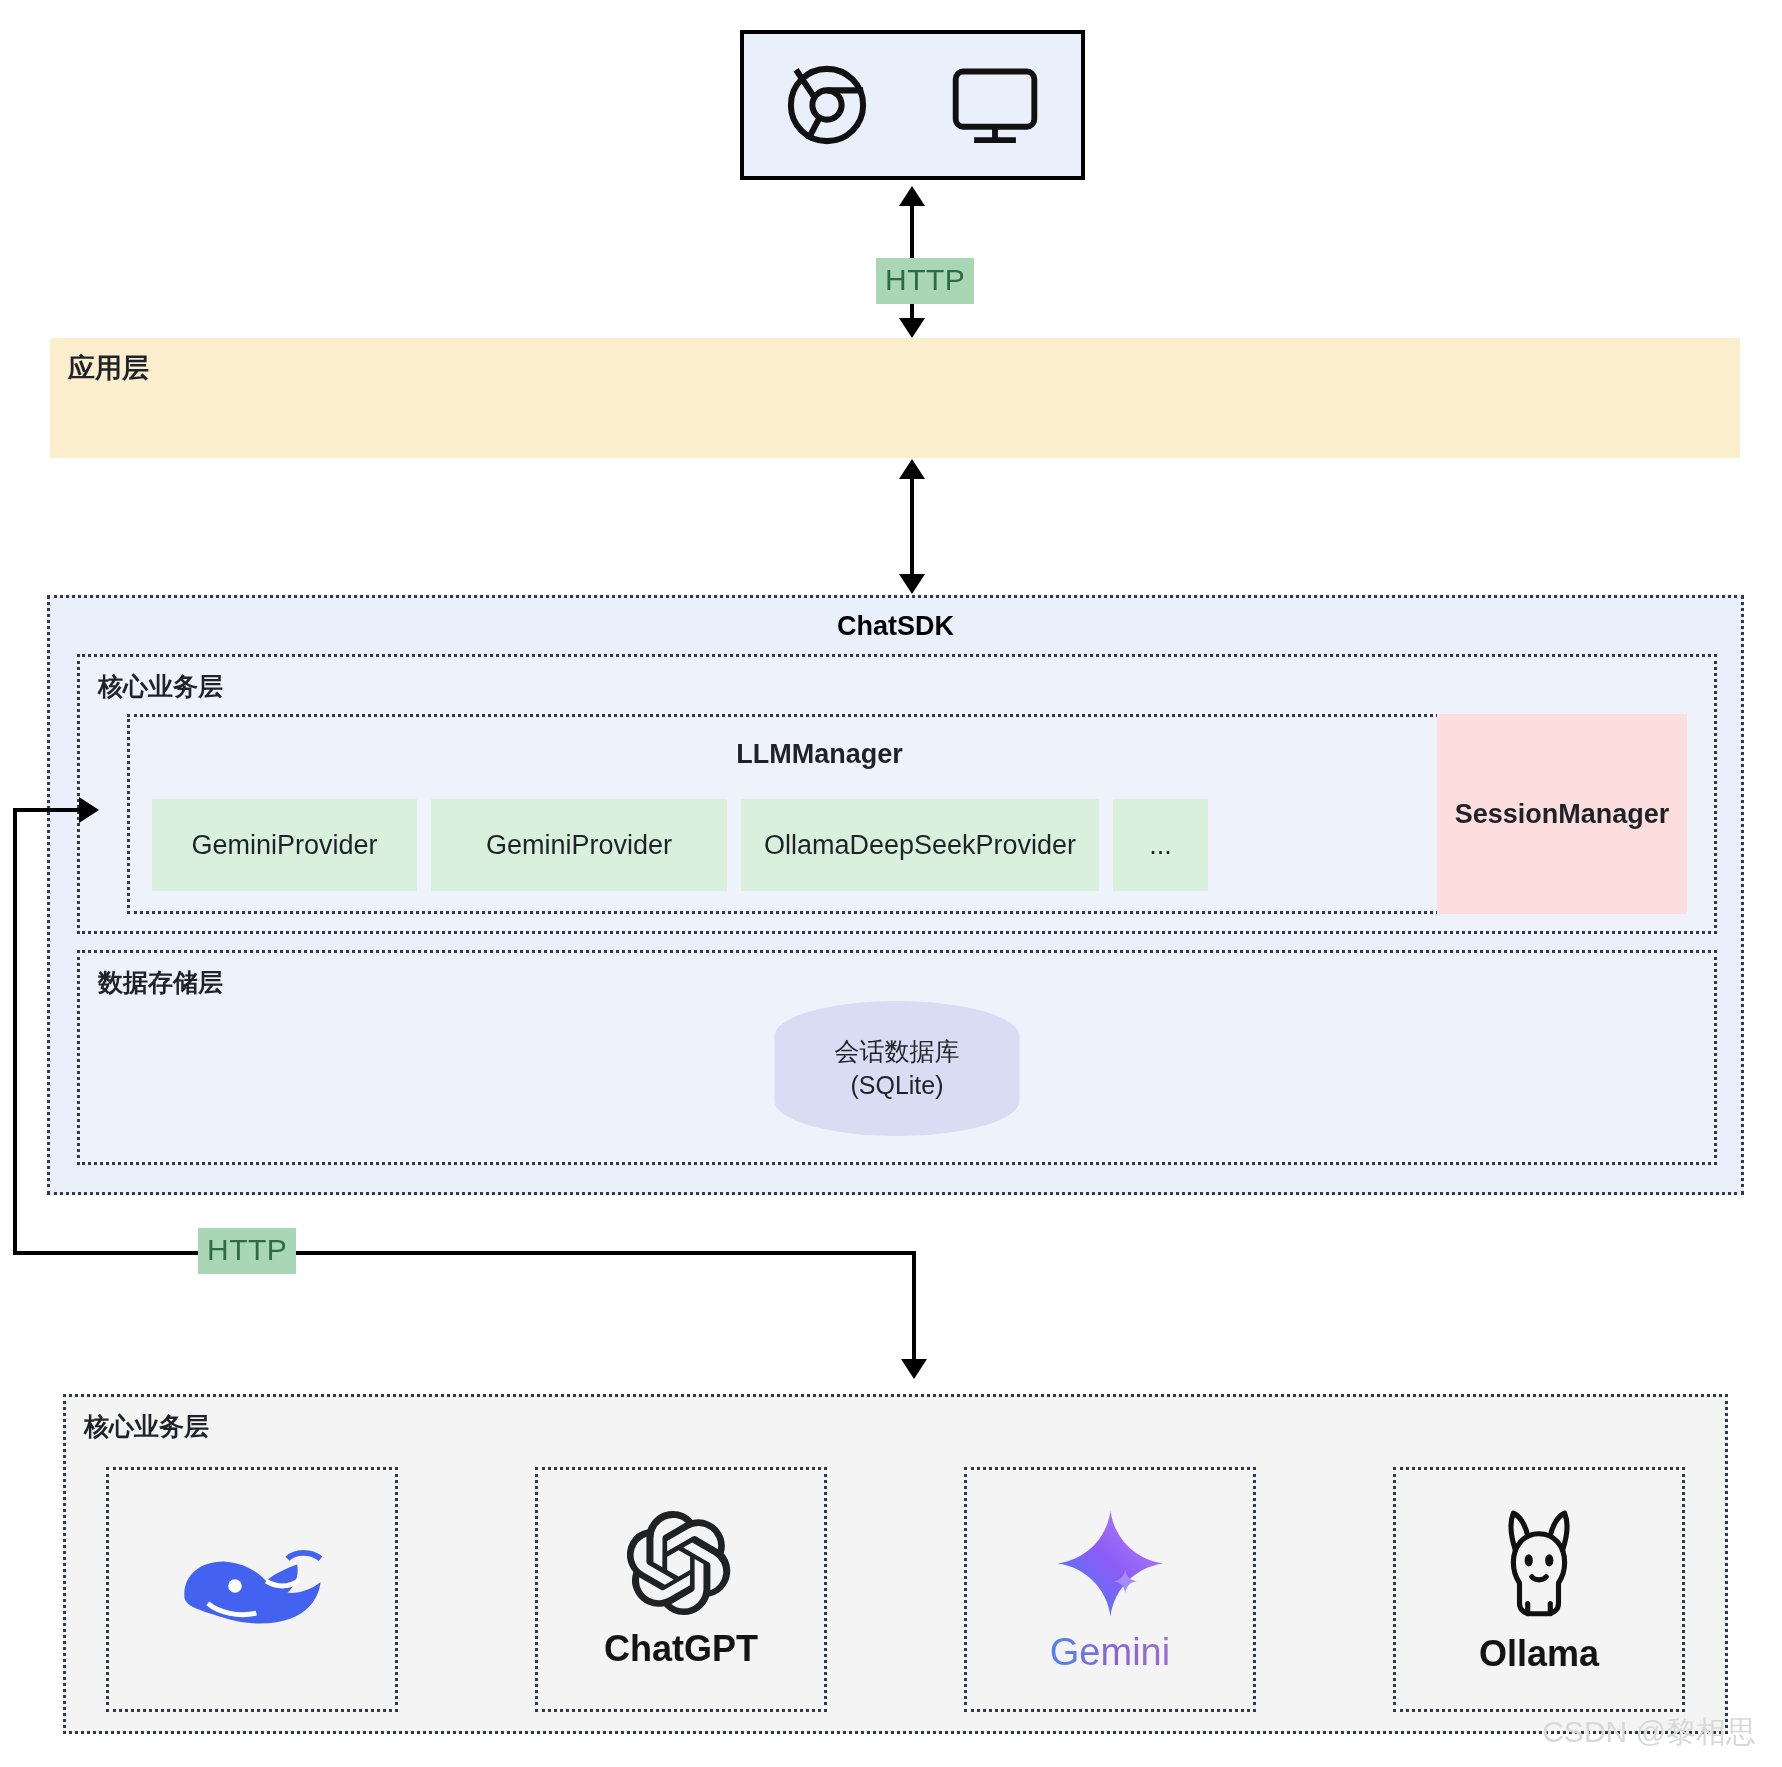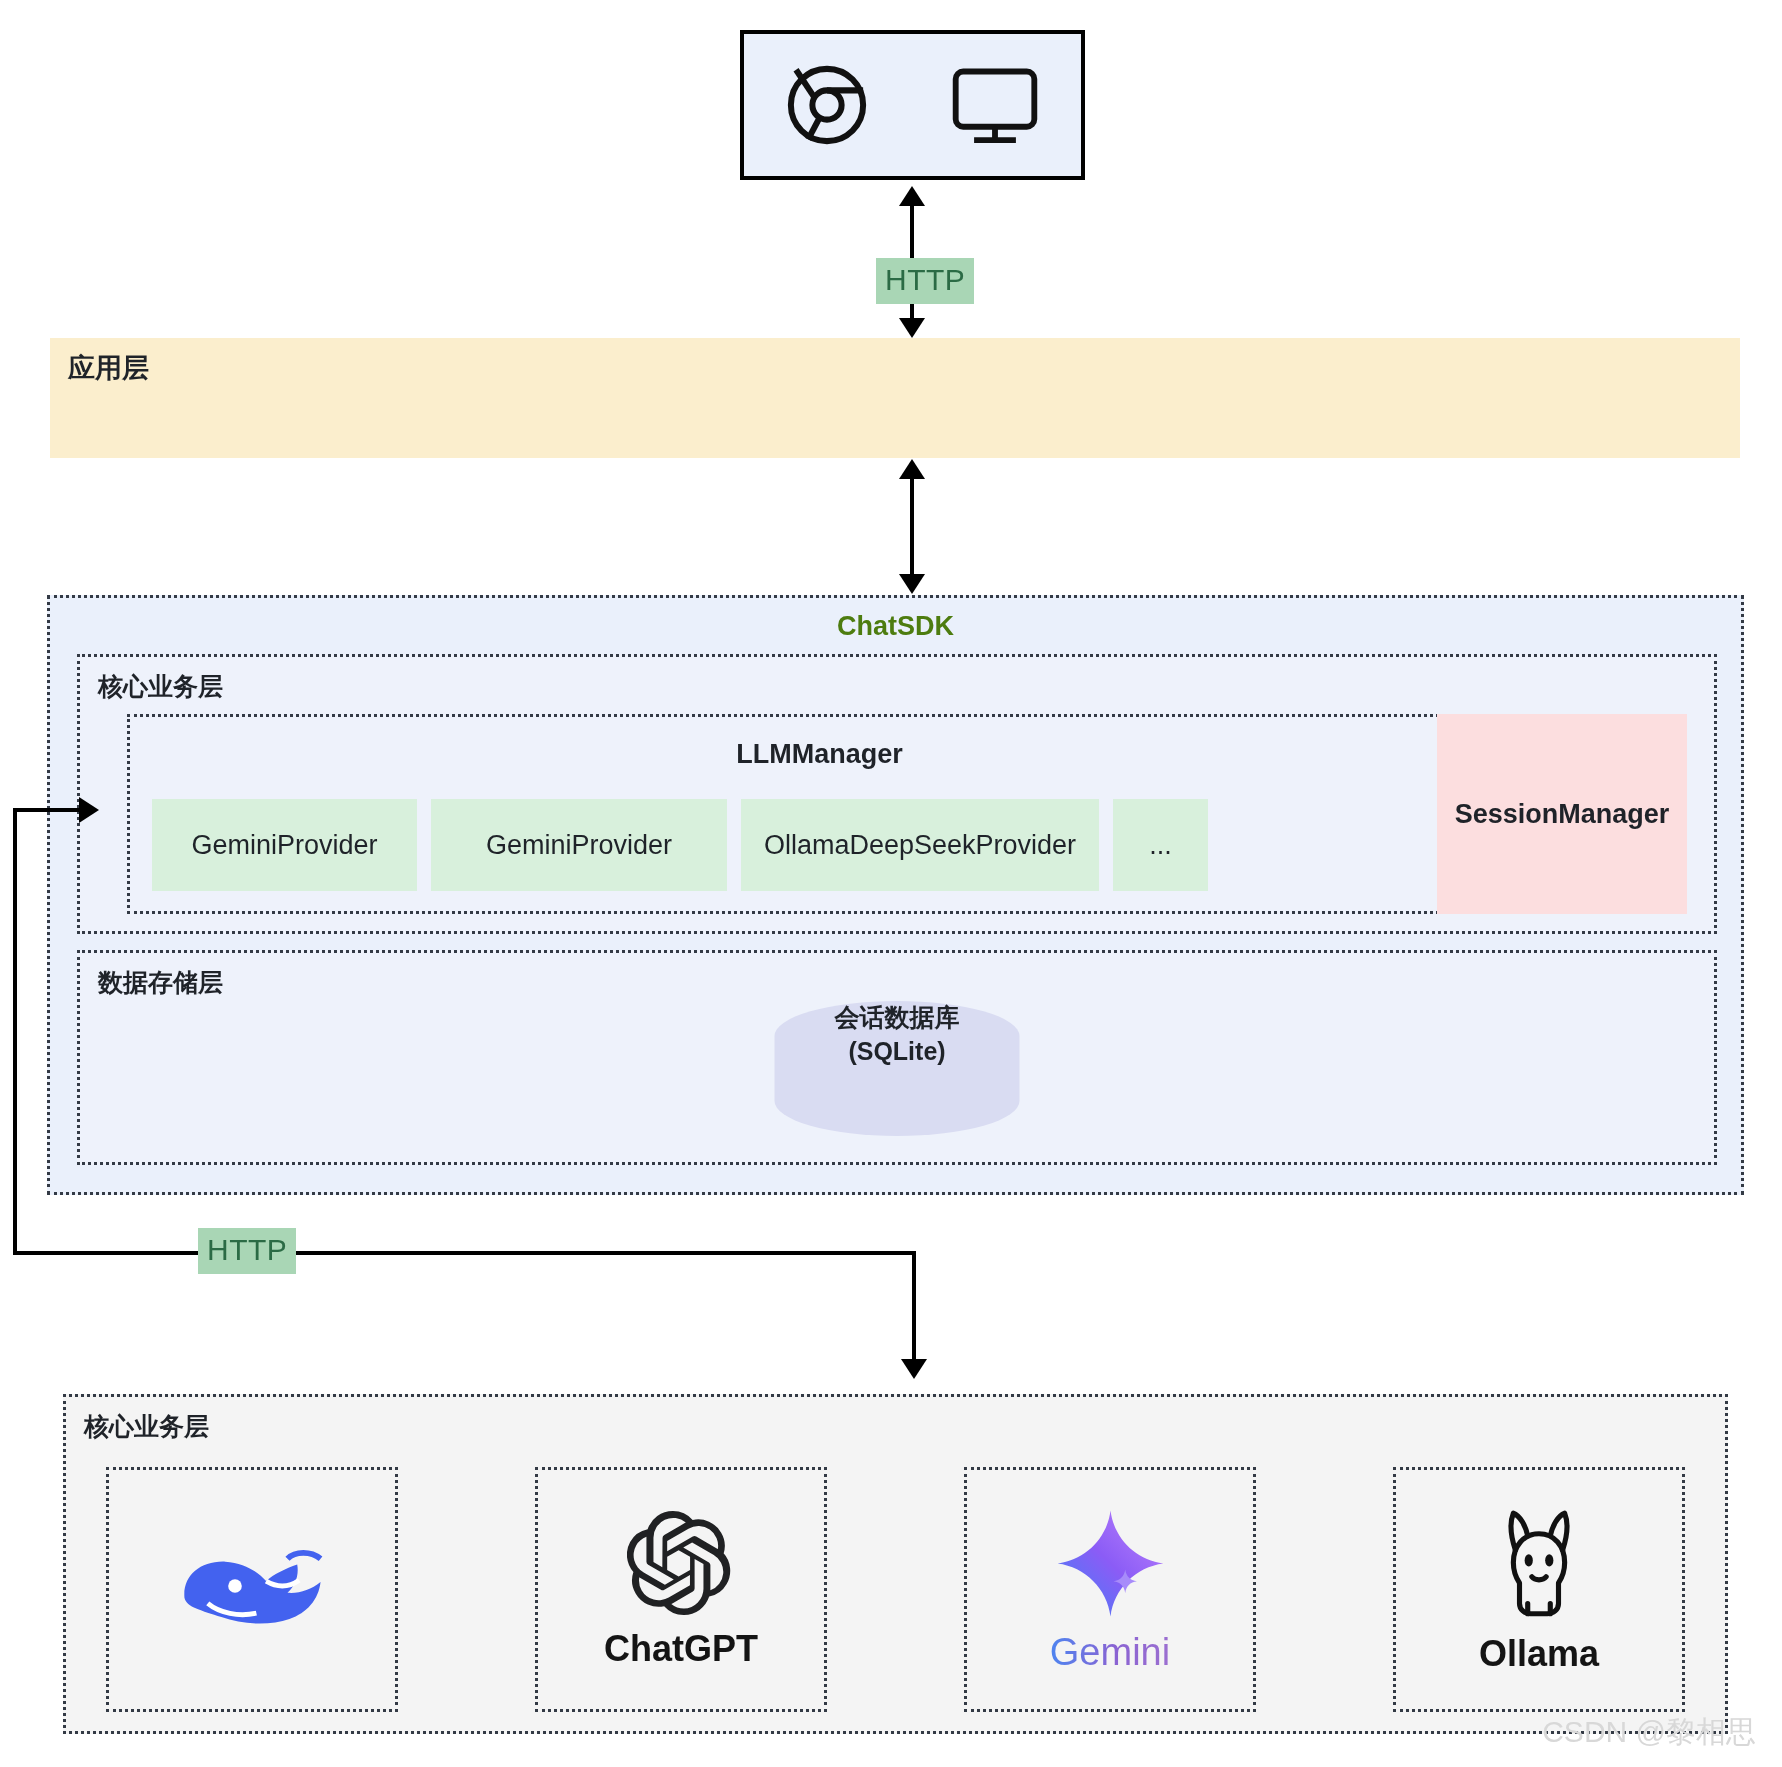--- a/index.html
+++ b/index.html
@@ -101,21 +101,21 @@
     width: 1697px; height: 600px;
     background: #eaf0fb;
     border: 3px dotted #333a45;
   }
   .sdk-title {
     position: absolute;
     left: 0; right: 0; top: 13px;
     text-align: center;
     font-size: 27px;
     font-weight: bold;
-    color: #4d7c0f;
+    color: #000000;
   }
 
   .core-layer {
     position: absolute;
     left: 27px; top: 56px;
     width: 1640px; height: 280px;
     background: #eef2fb;
     border: 3px dotted #333a45;
   }
   .sub-label {
@@ -188,22 +188,23 @@
     position: absolute;
     left: 50%;
     transform: translateX(-50%);
     top: 48px;
     width: 245px; height: 135px;
     background: #d9dcf2;
     border-radius: 50% / 26%;
     display: flex;
     flex-direction: column;
     align-items: center;
+    justify-content: center;
     font-size: 25px;
-    font-weight: bold;
+    font-weight: normal;
     color: #1f2329;
     line-height: 1.35;
   }
 
   
   .third-party {
     position: absolute;
     left: 63px; top: 1394px;
     width: 1665px; height: 340px;
     background: #f4f4f4;

